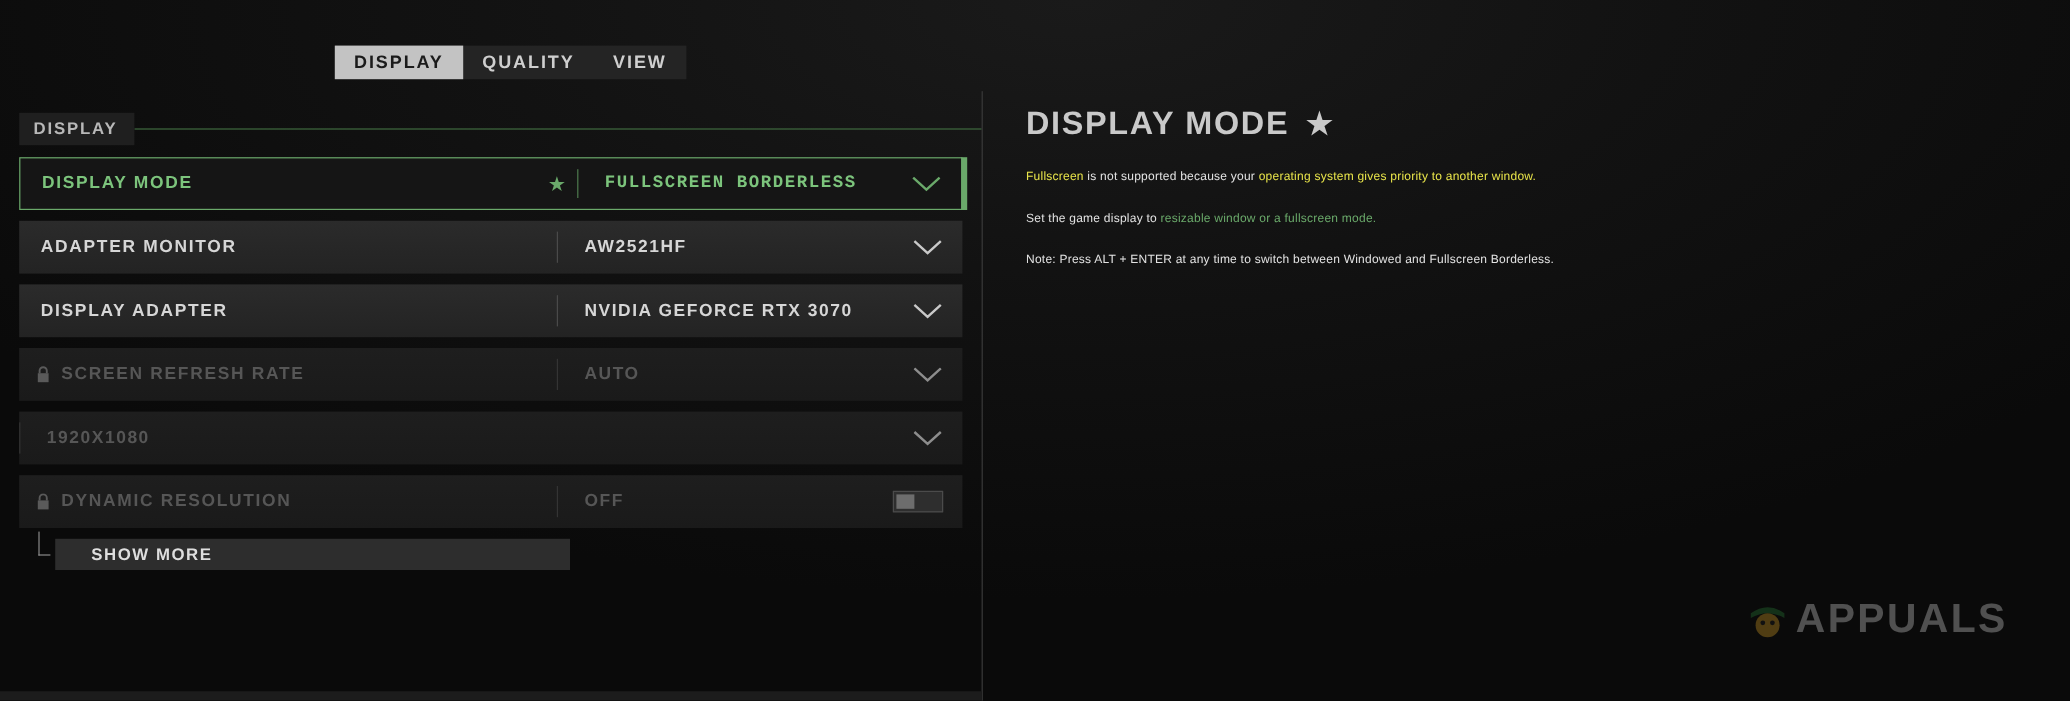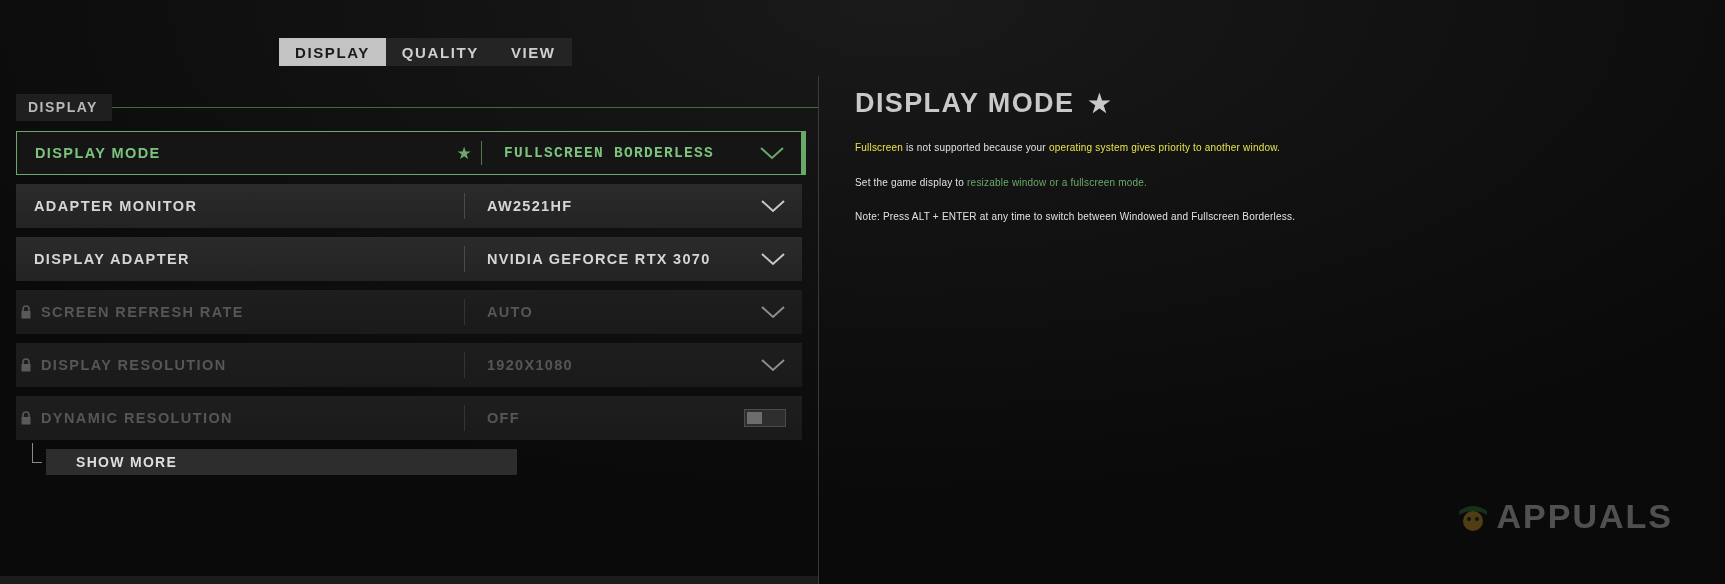--- a/index.html
+++ b/index.html
@@ -101,21 +101,21 @@
     flex: 0 0 448px;
     display: flex; align-items: center;
     padding-left: 18px;
     font-size: 14.5px;
     font-weight: 700;
     letter-spacing: 1.4px;
     color: #d6d6d6;
     gap: 9px;
   }
   .row.selected .row-label { color: #7cc47c; flex: 0 0 430px; }
-  .row.disabled .row-label { color: #565656; padding-left: 4px; }
+  .row.disabled .row-label { color: #565656; padding-left: 14px; }
 
   .lock-icon { display: inline-flex; width: 12px; height: 15px; flex: 0 0 12px; }
 
   .row-star {
     display: flex; align-items: center; justify-content: center;
     width: 34px;
     color: #6aa96a;
     font-size: 17px;
   }
 
@@ -176,21 +176,21 @@
     position: absolute;
     left: 16px; top: -6px;
     width: 10px; height: 20px;
     border-left: 1px solid #8a8a8a;
     border-bottom: 1px solid #8a8a8a;
   }
   .showmore-inner {
     margin-left: 30px;
     background: #2d2d2d;
     height: 26px;
-    width: 471px;
+    width: 429px;
     display: flex; align-items: center;
     padding-left: 30px;
     font-size: 14px;
     font-weight: 700;
     letter-spacing: 1.3px;
     color: #dedede;
     cursor: pointer;
   }
 
   
@@ -324,29 +324,20 @@
         <div class="divider"></div>
         <div class="row-value">AUTO</div>
         <div class="chevron">
           <svg class="chev" width="24" height="13" viewBox="0 0 24 13" fill="none">
             <path d="M1 1 L12 11 L23 1" stroke="#8d8d8d" stroke-width="2" fill="none"></path>
           </svg>
         </div>
       </div>
 
       <div class="row disabled">
-        <div class="row-label">
-          <span class="lock-icon">
-            <svg width="12" height="15" viewBox="0 0 12 15">
-              <path d="M3 6 V4 a3 3 0 0 1 6 0 V6" stroke="#5a5a5a" stroke-width="1.6" fill="none"></path>
-              <rect x="1.5" y="6" width="9" height="7.5" fill="#5a5a5a"></rect>
-            </svg>
-          </span>
-          <span>DISPLAY RESOLUTION</span>
-        </div>
         <div class="divider"></div>
         <div class="row-value">1920X1080</div>
         <div class="chevron">
           <svg class="chev" width="24" height="13" viewBox="0 0 24 13" fill="none">
             <path d="M1 1 L12 11 L23 1" stroke="#8d8d8d" stroke-width="2" fill="none"></path>
           </svg>
         </div>
       </div>
 
       <div class="row disabled">

